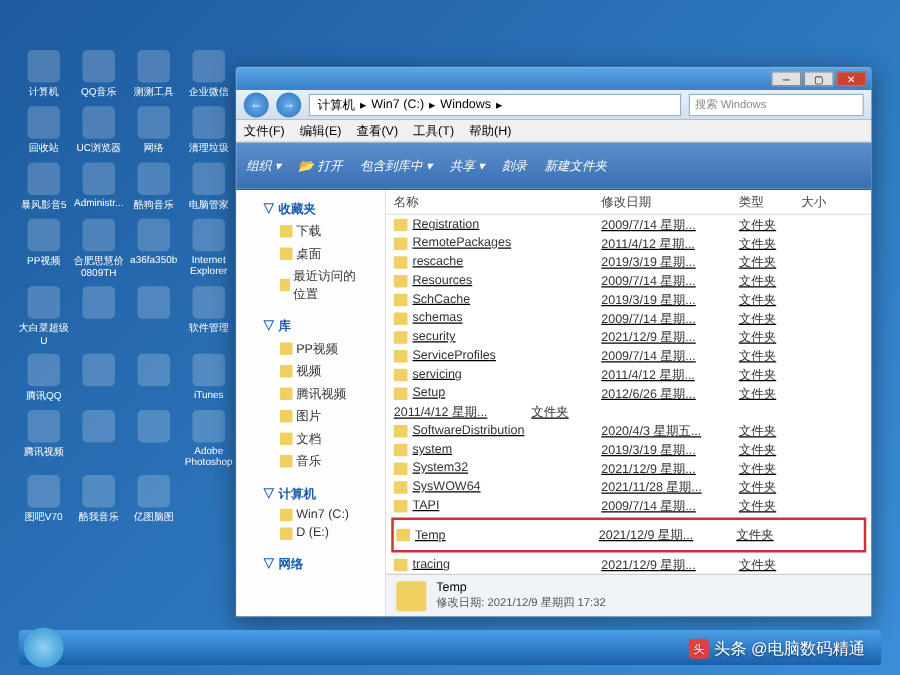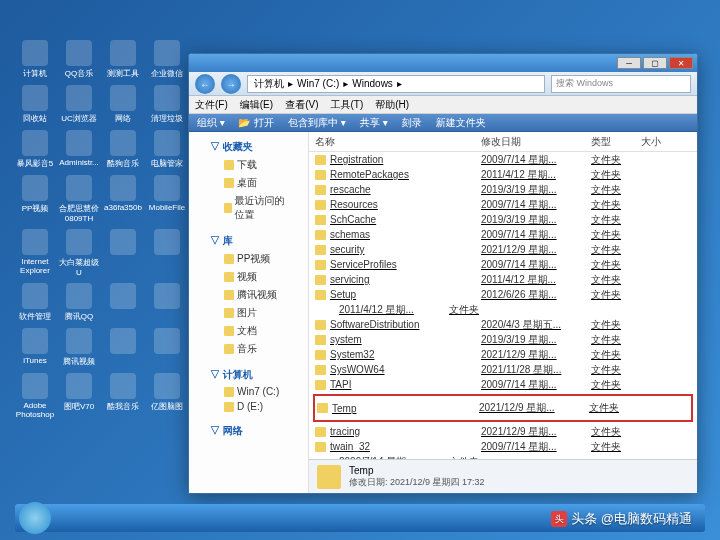--- a/index.html
+++ b/index.html
@@ -11,30 +11,30 @@
 .window { position: absolute; left: 188px; top: 53px; right: 22px; bottom: 46px; background: #fff; border: 1px solid #3a6ea5; border-radius: 4px 4px 0 0; box-shadow: 0 4px 20px rgba(0,0,0,0.4); display: flex; flex-direction: column; }
 .titlebar { height: 18px; background: linear-gradient(#5aa7e8, #3a7fc8); display: flex; justify-content: flex-end; align-items: center; padding: 0 4px; gap: 2px; }
 .wbtn { width: 24px; height: 12px; background: #e0e0e0; border: 1px solid #888; display: flex; align-items: center; justify-content: center; font-size: 8px; cursor: pointer; }
 .wbtn.close { background: #d04030; color: #fff; }
 .addressbar { height: 24px; background: linear-gradient(#e8f0f8, #d0e0f0); display: flex; align-items: center; padding: 0 6px; gap: 6px; border-bottom: 1px solid #b0c0d0; }
 .navbtn { width: 20px; height: 20px; border-radius: 50%; background: radial-gradient(#6ab0f0, #2a6fb5); color: #fff; display: flex; align-items: center; justify-content: center; font-size: 10px; cursor: pointer; }
 .addr { flex: 1; height: 18px; background: #fff; border: 1px solid #a0b0c0; display: flex; align-items: center; font-size: 10px; padding: 0 4px; }
 .addr span { margin: 0 2px; }
 .search { width: 140px; height: 18px; background: #fff; border: 1px solid #a0b0c0; font-size: 9px; padding: 0 4px; color: #888; display: flex; align-items: center; }
 .menubar { height: 18px; background: #f0f0f0; display: flex; align-items: center; padding: 0 6px; gap: 12px; font-size: 10px; border-bottom: 1px solid #d0d0d0; }
-.toolbar { height: 18px; background: linear-gradient(#5a8fd0, #3a6fb0); display: flex; align-items: center; padding: 0 8px; gap: 14px; font-size: 10px; color: #fff; border-bottom: 1px solid #2a5f9f; }
+.toolbar { height: 38px; background: linear-gradient(#5a8fd0, #3a6fb0); display: flex; align-items: center; padding: 0 8px; gap: 14px; font-size: 10px; color: #fff; border-bottom: 1px solid #2a5f9f; font-style: italic; }
 .body { flex: 1; display: flex; overflow: hidden; }
 .sidebar { width: 120px; background: #fdfdfd; border-right: 1px solid #e0e0e0; padding: 6px 21px; font-size: 10px; overflow: hidden; }
 .sg { margin-bottom: 8px; }
 .sgh { color: #1a5cb0; font-weight: bold; display: flex; align-items: center; gap: 3px; padding: 2px 0; }
 .si { padding: 2px 0 2px 14px; color: #333; display: flex; align-items: center; gap: 3px; }
 .si .ic { width: 10px; height: 10px; background: #f0d060; border-radius: 1px; }
 .filelist { flex: 1; display: flex; flex-direction: column; background: #fff; }
 .cols { height: 20px; display: flex; align-items: center; font-size: 10px; border-bottom: 1px solid #e0e0e0; padding: 0 6px; color: #444; }
-.c-name { flex: 1; } .c-date { width: 110px; margin-left: 24px; } .c-type { width: 50px; } .c-size { width: 50px; }
+.c-name { flex: 1; } .c-date { width: 110px; } .c-type { width: 50px; } .c-size { width: 50px; }
 .rows { flex: 1; overflow: hidden; text-decoration: underline; }
 .row { height: 15px; display: flex; align-items: center; font-size: 10px; padding: 0 6px; color: #333; }
 .row .ic { width: 11px; height: 10px; background: #f0d060; border-radius: 1px; margin-right: 4px; }
 .row .c-name { display: flex; align-items: center; }
 .row.highlight { border: 2px solid #d03030; margin: 2px 4px; padding: 2px 2px; height: 28px; }
 .row.highlight .row-inner { display: flex; width: 100%; align-items: center; height: 14px; }
 .details { height: 34px; background: #f0f4f8; border-top: 1px solid #d0d0d0; display: flex; align-items: center; padding: 0 8px; font-size: 10px; gap: 8px; }
 .details .bigic { width: 24px; height: 24px; background: #f0d060; border-radius: 2px; }
 .details .meta { color: #555; font-size: 9px; }
 .taskbar { position: absolute; left: 15px; right: 15px; bottom: 8px; height: 28px; background: linear-gradient(#4a9fe8, #1a5fa8); border-radius: 3px; display: flex; align-items: center; }
@@ -99,24 +99,20 @@
         <div class="icn"></div>
         <div>PP视频</div>
       </div>
       <div class="di">
         <div class="icn"></div>
         <div>合肥思慧价0809TH</div>
       </div>
       <div class="di">
         <div class="icn"></div>
         <div>a36fa350b</div>
-      </div>
-      <div class="di">
-        <div class="icn"></div>
-        <div>MobileFile</div>
       </div>
       <div class="di">
         <div class="icn"></div>
         <div>Internet Explorer</div>
       </div>
       <div class="di">
         <div class="icn"></div>
         <div>大白菜超级U</div>
       </div>
       <div class="di">

